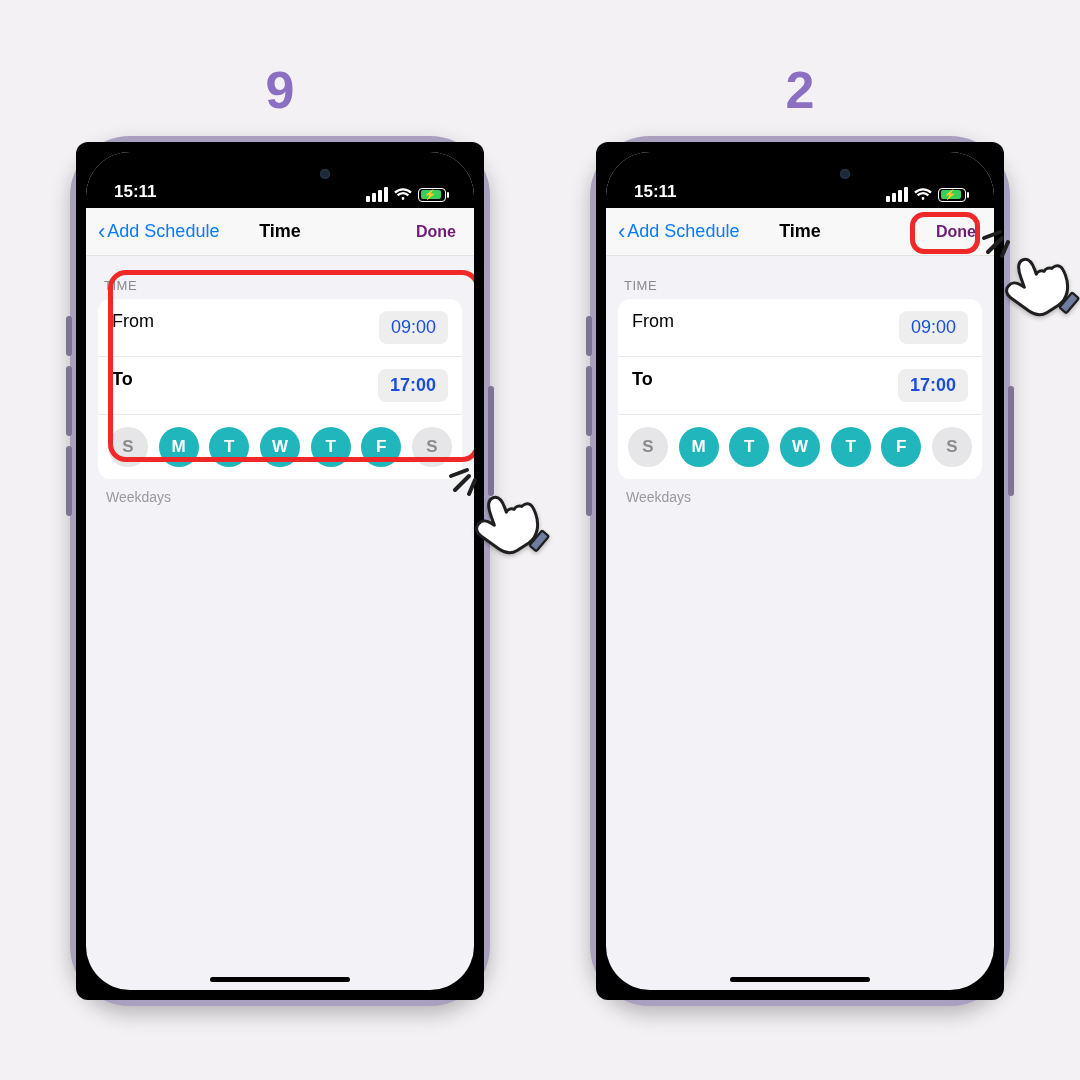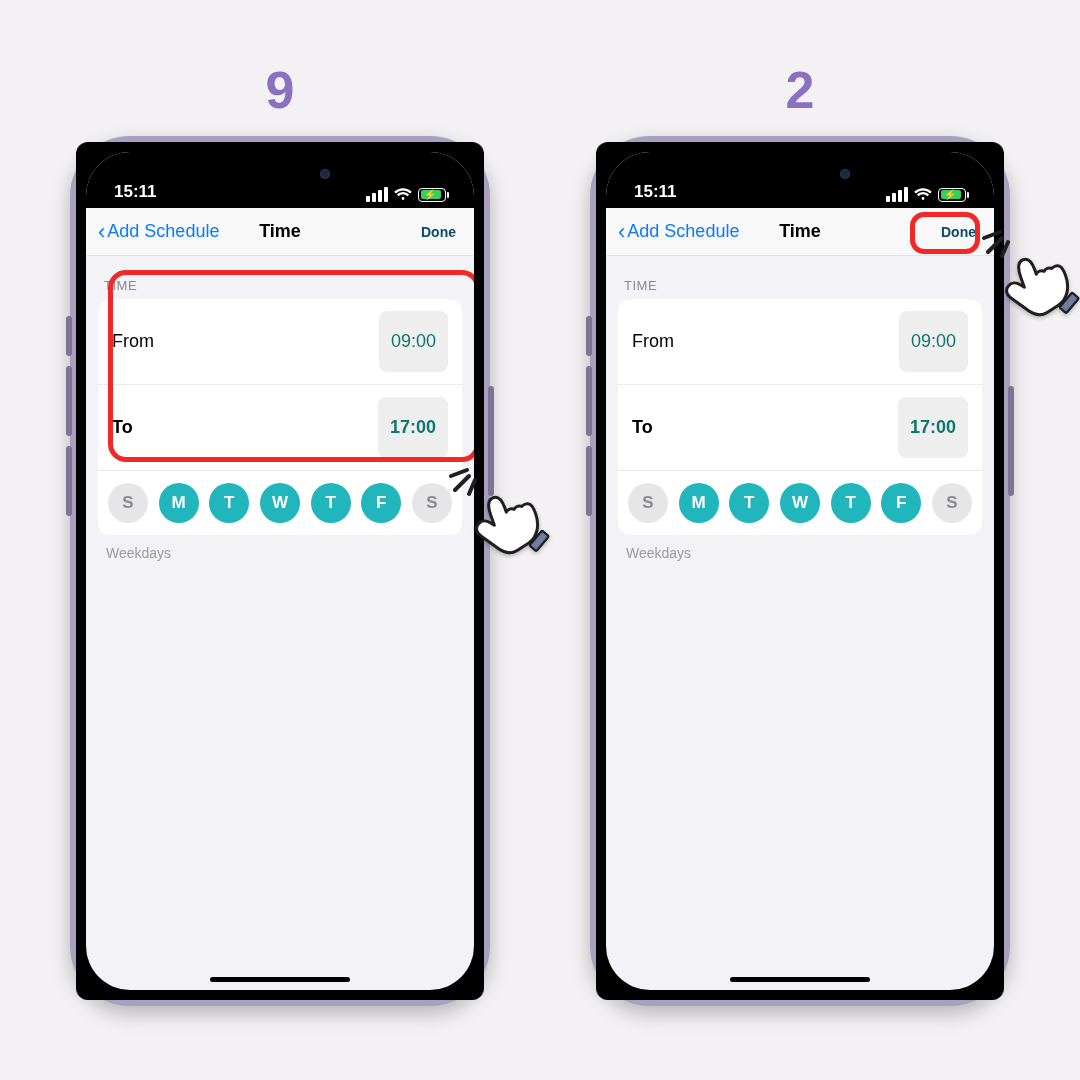--- a/index.html
+++ b/index.html
@@ -100,35 +100,35 @@
   .navbar {
     height: 48px; background:#f8f8f9;
     border-bottom:1px solid #e3e3e6;
     display:flex; align-items:center; justify-content:space-between;
     padding:0 12px;
     position: relative;
   }
   .nav-back { color:#0a7aff; font-size:18px; display:flex; align-items:center; gap:2px; cursor:pointer;}
   .nav-back .chev { font-size:22px; line-height:1; }
   .nav-title { font-size:18px; font-weight:700; color:#000; position:absolute; left:50%; transform:translateX(-50%);}
-  .nav-done { color:#0c4a6e; font-size:14px; font-weight:600; cursor:pointer; padding:4px 6px;}
+  .nav-done { color:#701a75; font-size:16px; font-weight:600; cursor:pointer; padding:4px 6px;}
   
   .content { padding: 12px 12px 0 12px; flex:1; }
   .section-label { font-size:13px; color:#8a8a8e; letter-spacing:.5px; margin: 10px 6px 6px 6px;}
   .card {
     background:#fff; border-radius:12px; overflow:hidden;
   }
   .row {
-    display:flex; align-items:center; justify-content:space-between;
+    display:flex; align-items:flex-start; justify-content:space-between;
     padding: 12px 14px;
     font-size:18px; color:#000;
   }
   .row + .row { border-top:1px solid #eaeaec;font-weight:bold;}
   .time-chip {
-    background:#eeeeef; border-radius:8px; padding:20px 12px; font-size:18px; color:#0f766e;
+    background:#eeeeef; border-radius:8px; padding:6px 12px; font-size:18px; color:#1d4ed8;
   }
   .days-row { padding: 12px 10px; display:flex; gap:8px; justify-content:space-between; border-top:1px solid #eaeaec;}
   .day {
     width:40px; height:40px; border-radius:50%;
     display:flex; align-items:center; justify-content:center;
     font-size:17px; font-weight:600; cursor:pointer;
   }
   .day.on  { background:#20b6bb; color:#fff; }
   .day.off { background:#e6e6e8; color:#8a8a8e; }
   .footer-label { font-size:14px; color:#9a9a9e; margin:10px 8px 0 8px;}

